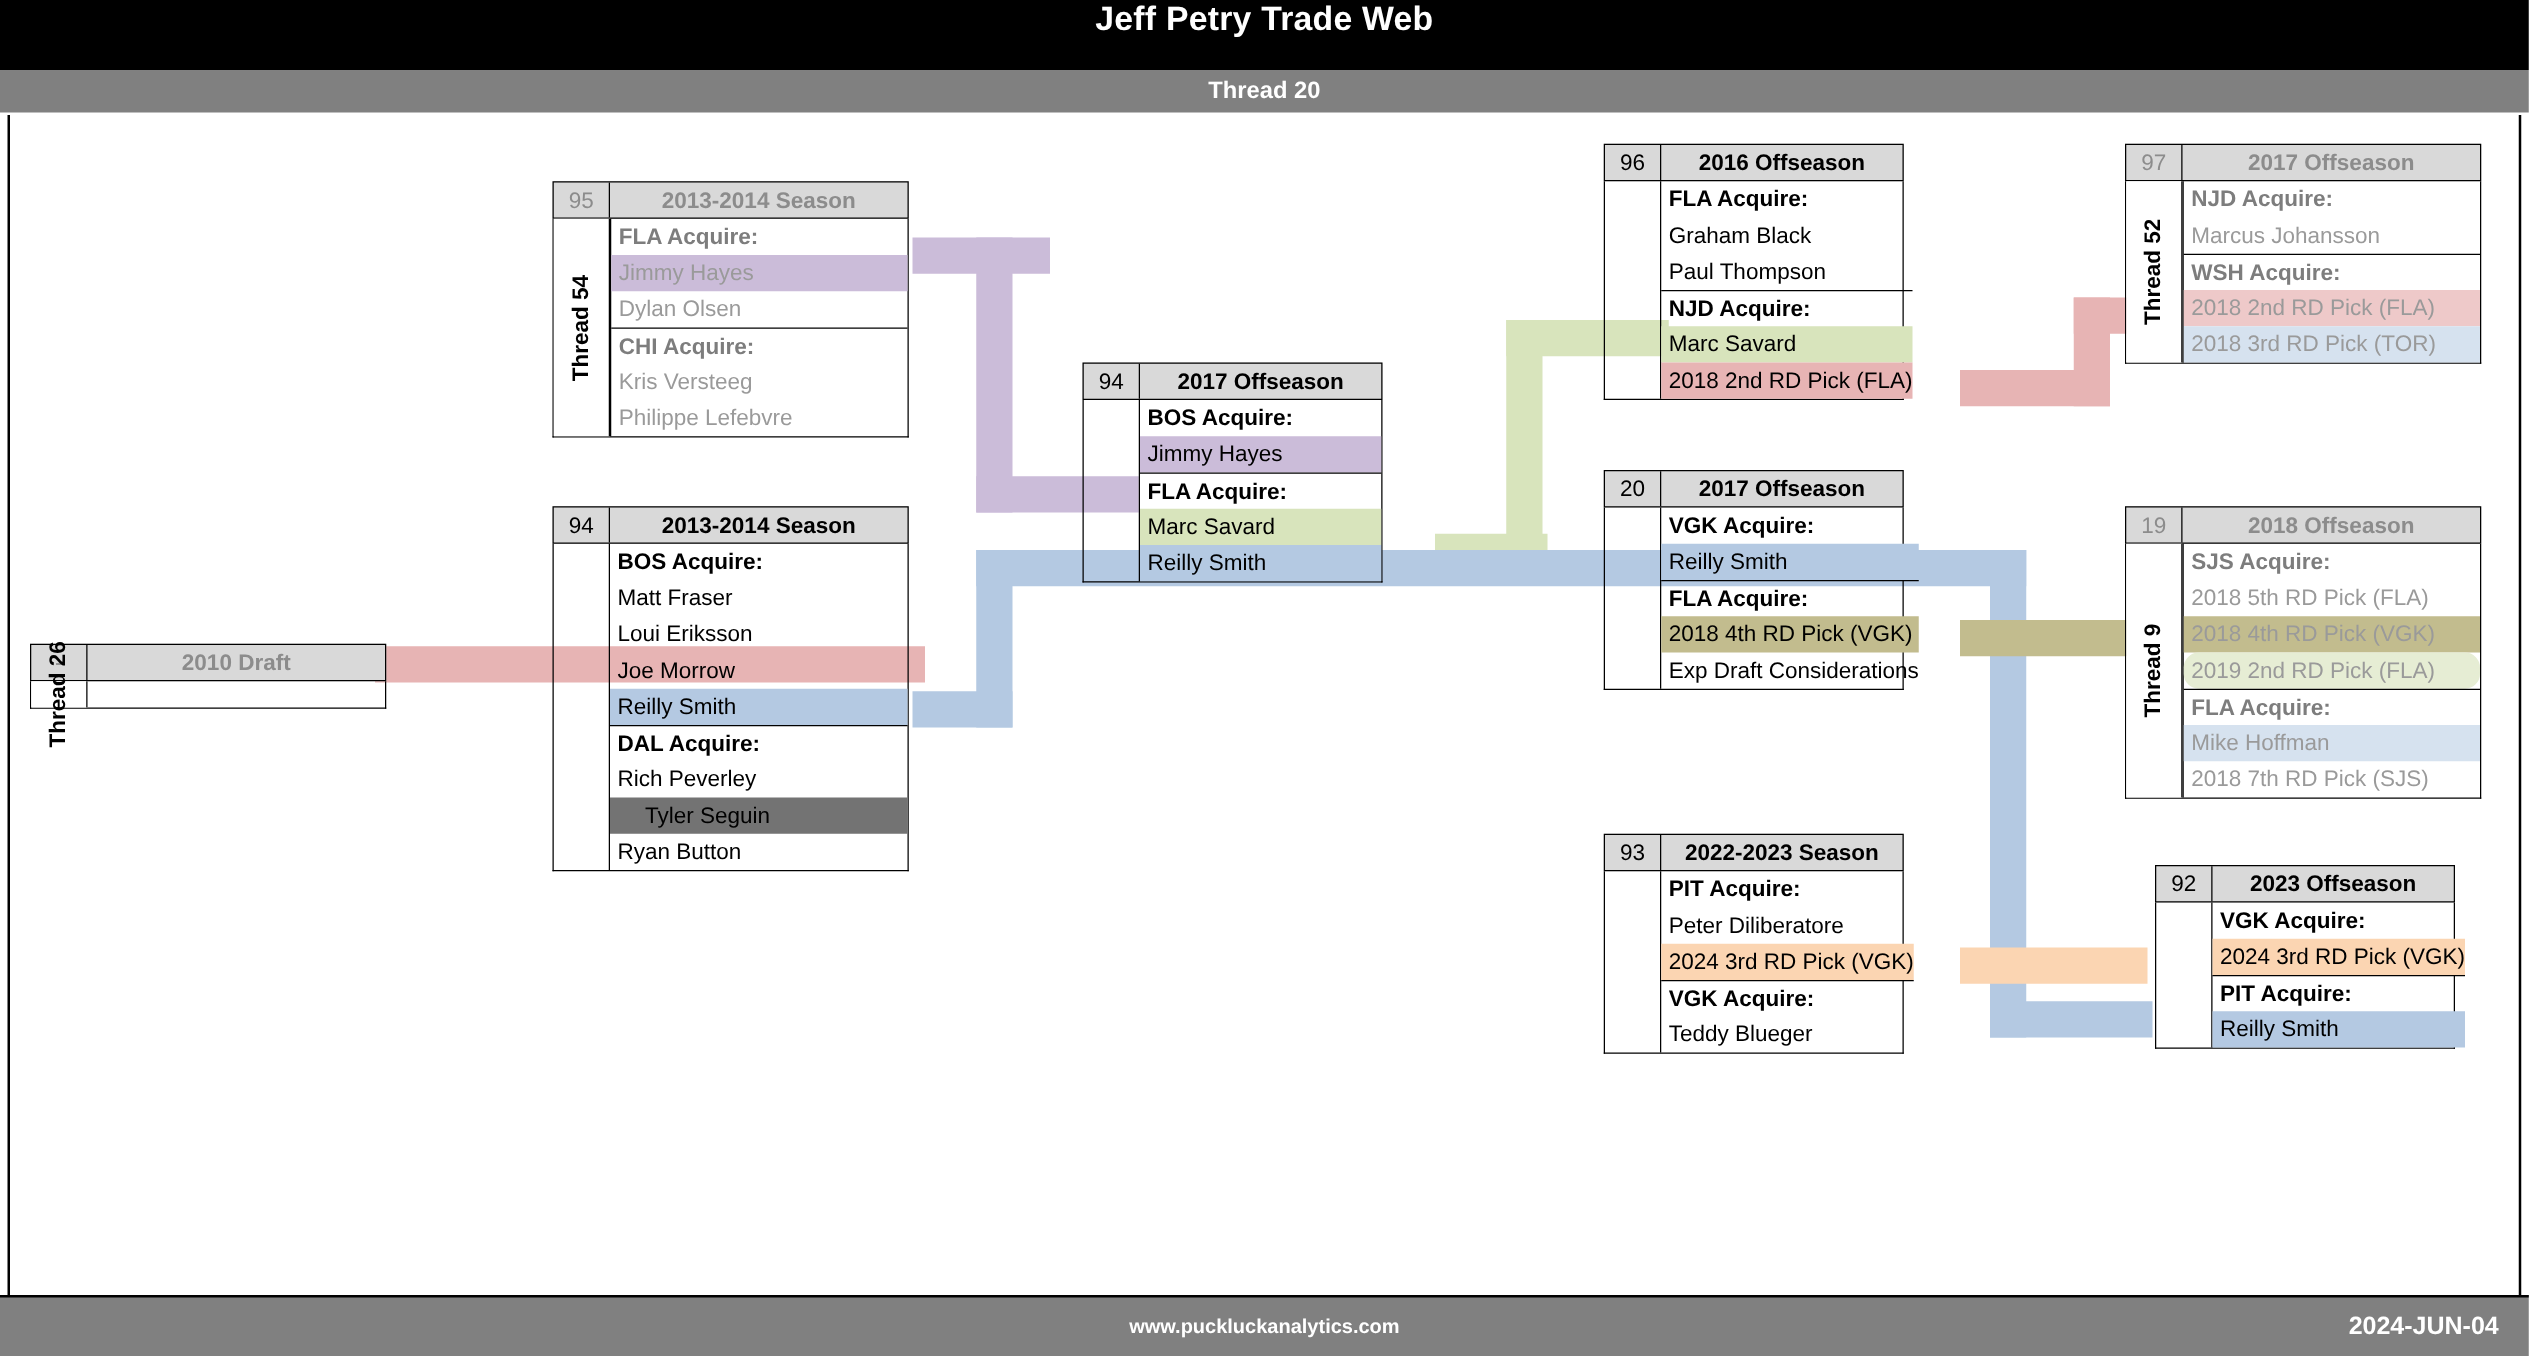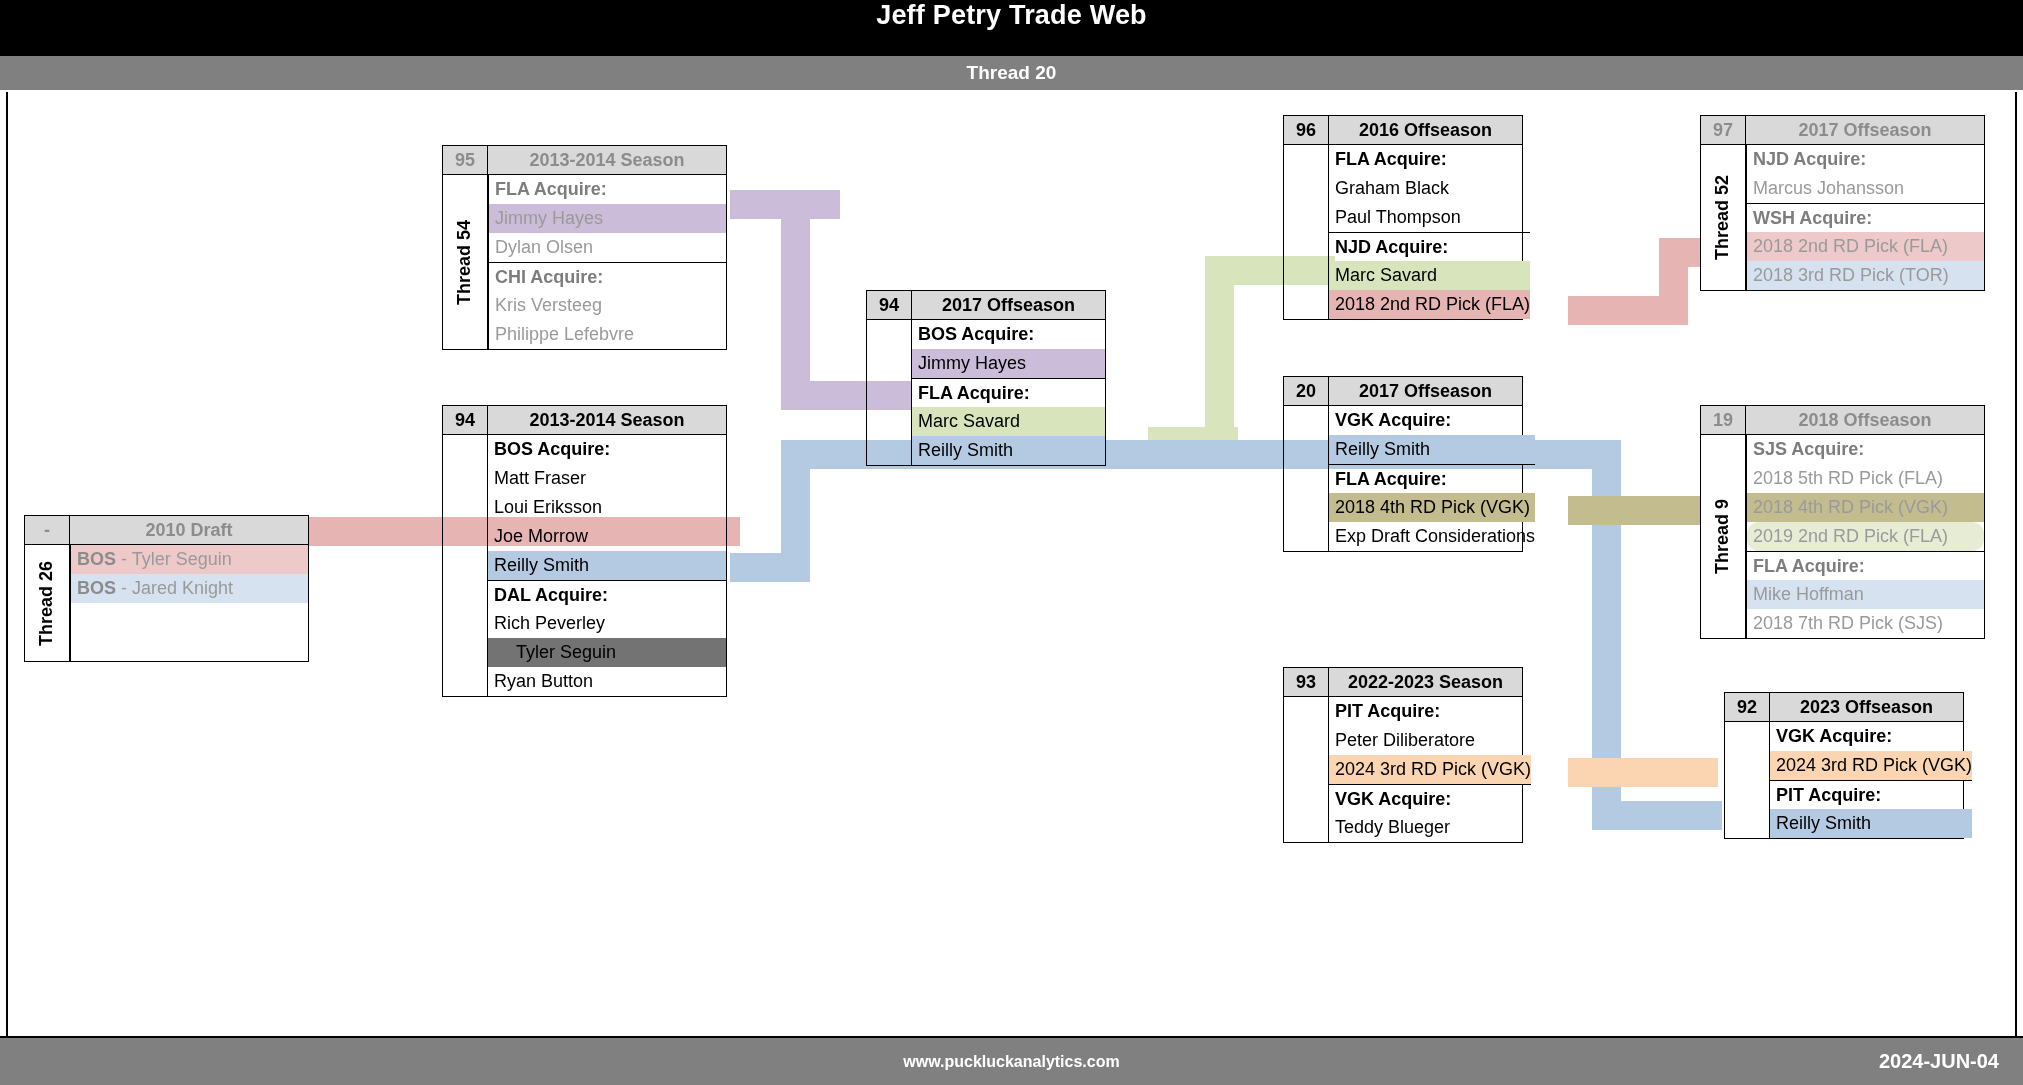--- a/index.html
+++ b/index.html
@@ -52,21 +52,21 @@
 
   
   .card{position:absolute;}
   .card .hdr{
     position:relative;height:30px;display:flex;
     border:1.5px solid #000;box-sizing:border-box;background:#d9d9d9;
   }
   .card .hdr .id{
     width:44px;flex:0 0 44px;border-right:1.5px solid #000;
     display:flex;align-items:center;justify-content:center;
-    font-size:18px;font-weight:bold;color:#000;
+    font-size:18px;font-weight:normal;color:#000;
   }
   .card .hdr .ttl{
     flex:1;display:flex;align-items:center;justify-content:center;
     font-size:18px;font-weight:bold;color:#000;
   }
   .card.dim .hdr .id,.card.dim .hdr .ttl{color:#8c8c8c;}
 
   .card .body{
     position:relative;display:flex;
     border:1.5px solid #000;border-top:none;box-sizing:border-box;
@@ -136,26 +136,20 @@
     <div id="cards">
         <div class="card dim" style="left: 16px; top: 423px; width: 285px;">
           <div class="hdr">
             <div class="id">-</div>
             <div class="ttl">2010 Draft</div>
           </div>
           <div class="body">
             <div class="spine">
               <span>Thread 26</span>
             </div>
-            <div class="rows">
-              <div class="row" style="background: rgb(238, 201, 201);"><span class="tc">BOS</span><span> - Tyler Seguin</span></div>
-              <div class="row" style="background: rgb(214, 226, 239);"><span class="tc">BOS</span><span> - Jared Knight</span></div>
-              <div class="row blank"></div>
-              <div class="row blank"></div>
-            </div>
           </div>
         </div>
         <div class="card dim" style="left: 434px; top: 53px; width: 285px;">
           <div class="hdr">
             <div class="id">95</div>
             <div class="ttl">2013-2014 Season</div>
           </div>
           <div class="body">
             <div class="spine">
               <span>Thread 54</span>

